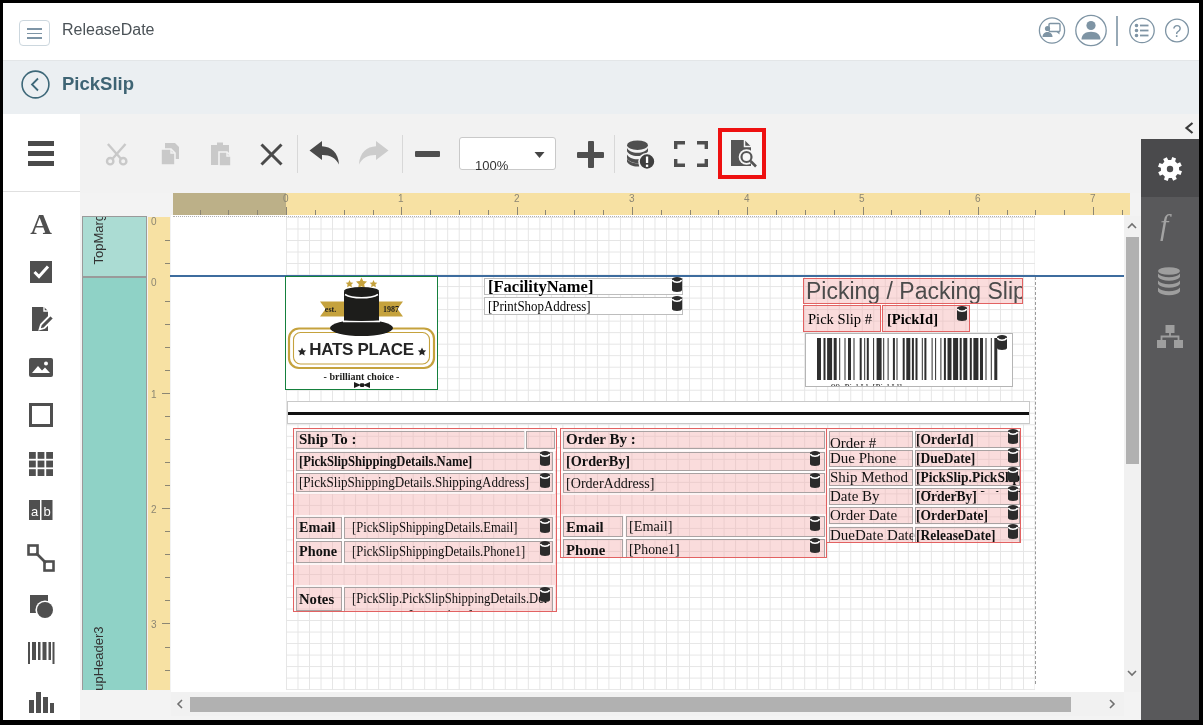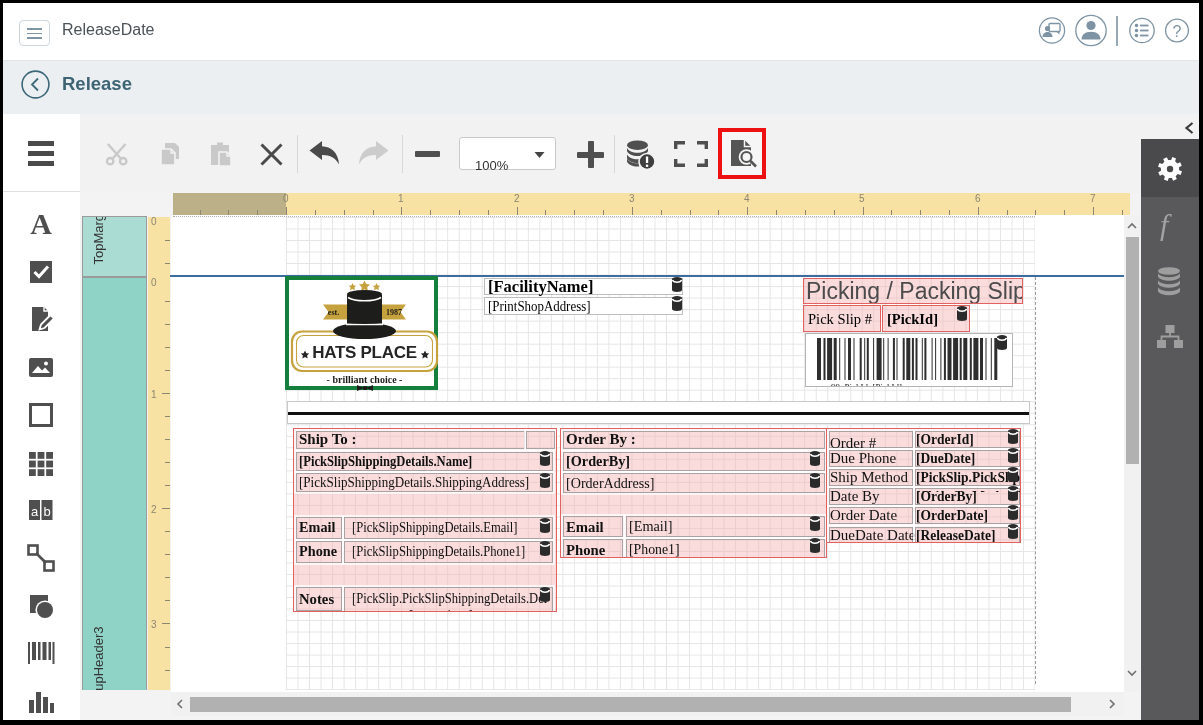--- a/index.html
+++ b/index.html
@@ -99,21 +99,21 @@
 <div class="vtick" style="top:452.5px"></div>
 </div>
 <div class="abs" style="left:82px;top:216px;width:65px;height:60px;background:#abdcd3;border:1px solid #9a9a9a;border-bottom:none;overflow:hidden">
 <div class="abs" style="left:-20px;top:5px;width:70px;height:15px;transform:rotate(-90deg);font-size:13px;color:#333;text-align:left">TopMargin</div>
 </div>
 <div class="abs" style="left:82px;top:276px;width:65px;height:2px;background:#9a9a9a"></div>
 <div class="abs" style="left:82px;top:278px;width:65px;height:412px;background:#8fd2c6;border-left:1px solid #9a9a9a;border-right:1px solid #9a9a9a;overflow:hidden">
 <div class="abs" style="left:-30px;top:382px;width:90px;height:15px;transform:rotate(-90deg);font-size:13px;color:#333">GroupHeader3</div>
 </div>
 <div class="abs" style="left:170px;top:274.5px;width:954px;height:2.5px;background:#3d6c9e"></div>
-<div class="abs" style="left:285px;top:276px;width:153px;height:114px;background:#fff;border:4px solid #15803d">
+<div class="abs" style="left:285px;top:276px;width:153px;height:114px;background:#fff;border:1px solid #15803d">
 <svg width="151" height="112" viewBox="0 0 151 112">
 <g fill="#c5a23d">
 <path d="M75.5 0.5 L77.2 4 81 4.5 78.2 7.2 78.9 11 75.5 9.2 72.1 11 72.8 7.2 70 4.5 73.8 4 Z"></path>
 <path d="M63.5 3 L64.7 5.4 67.3 5.8 65.4 7.6 65.9 10.2 63.5 9 61.1 10.2 61.6 7.6 59.7 5.8 62.3 5.4 Z"></path>
 <path d="M87.5 3 L88.7 5.4 91.3 5.8 89.4 7.6 89.9 10.2 87.5 9 85.1 10.2 85.6 7.6 83.7 5.8 86.3 5.4 Z"></path>
 <path d="M34 24.5 L59 24.5 59 39.5 34 39.5 39.5 32 Z"></path>
 <path d="M117 24.5 L92 24.5 92 39.5 117 39.5 111.5 32 Z"></path>
 </g>
 <text x="44.5" y="35.4" font-size="8" font-weight="bold" fill="#1d1d1b" text-anchor="middle" font-family="Liberation Serif,serif">est.</text>
 <text x="105" y="35.4" font-size="8" font-weight="bold" fill="#1d1d1b" text-anchor="middle" font-family="Liberation Serif,serif">1987</text>
@@ -415,21 +415,21 @@
       <line x1="104" y1="17.5" x2="112.5" y2="17.5"></line>
       <line x1="104" y1="22.5" x2="112.5" y2="22.5"></line>
 </g>
 <text x="141" y="23.5" font-size="16" fill="#7e94a4" text-anchor="middle" font-family="Liberation Sans,sans-serif">?</text>
 </svg>
 <div class="abs" style="left:0;top:61px;width:1203px;height:53px;background:#ebeff2"></div>
 <svg class="abs" style="left:21px;top:70px" width="29" height="29" viewBox="0 0 29 29">
 <circle cx="14.5" cy="14.5" r="13.4" fill="none" stroke="#3e6879" stroke-width="1.6"></circle>
 <path d="M17 8.5 L11 14.5 L17 20.5" fill="none" stroke="#3e6879" stroke-width="1.8"></path>
 </svg>
-<div class="abs" style="left:62px;top:73px;font-size:18.5px;font-weight:bold;color:#3e6474">Release</div>
+<div class="abs" style="left:62px;top:73px;font-size:18.5px;font-weight:bold;color:#3e6474">PickSlip</div>
 <div class="abs" style="left:80px;top:114px;width:1119px;height:79px;background:#f2f2f2"></div>
 <div class="abs" style="left:0;top:114px;width:80px;height:606px;background:#fff"></div>
 <div class="abs" style="left:0;top:191px;width:80px;height:1px;background:#e0e0e0"></div>
 <div class="abs" style="left:28px;top:141px;width:26px;height:26px">
 <div class="abs" style="left:0;top:0;width:26px;height:5px;background:#4a4a4a"></div>
 <div class="abs" style="left:0;top:10px;width:26px;height:5px;background:#4a4a4a"></div>
 <div class="abs" style="left:0;top:20px;width:26px;height:5px;background:#4a4a4a"></div>
 </div>
 <div class="abs" style="left:297px;top:135px;width:1px;height:38px;background:#d8d8d8"></div>
 <div class="abs" style="left:402px;top:135px;width:1px;height:38px;background:#d8d8d8"></div>

